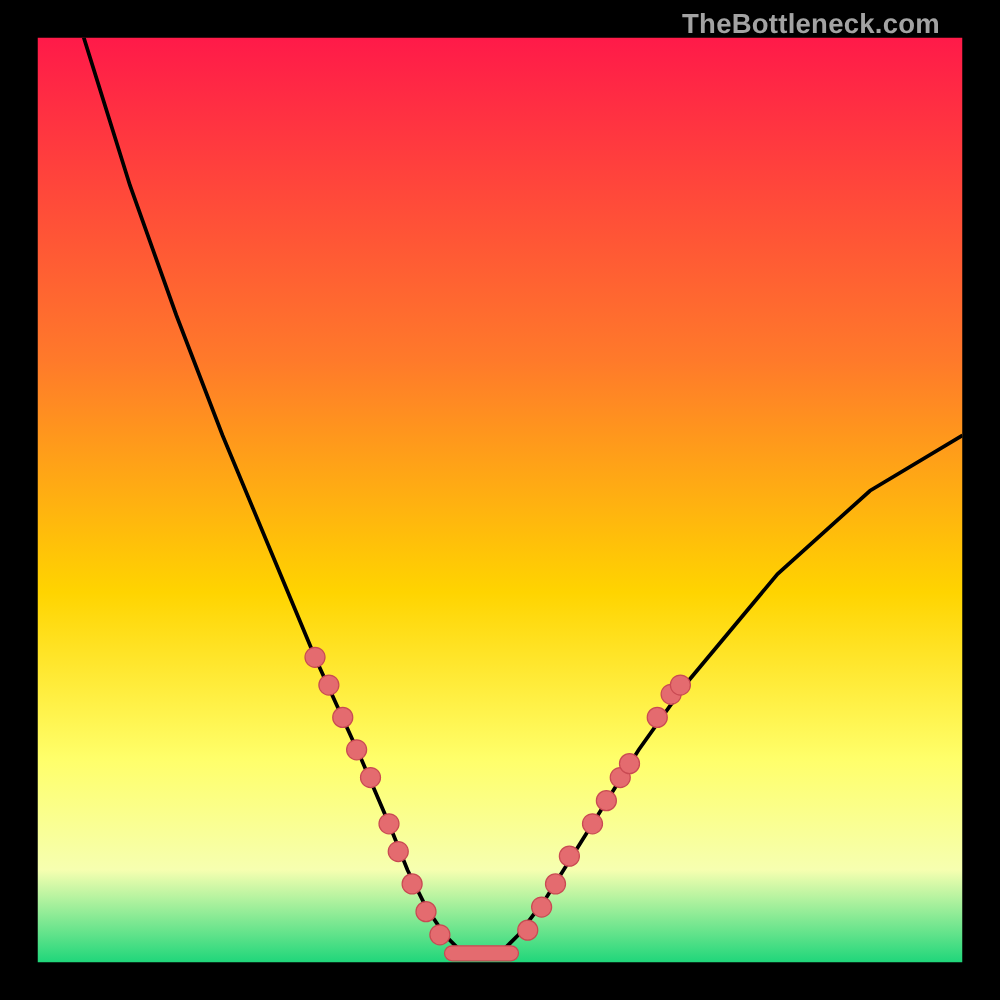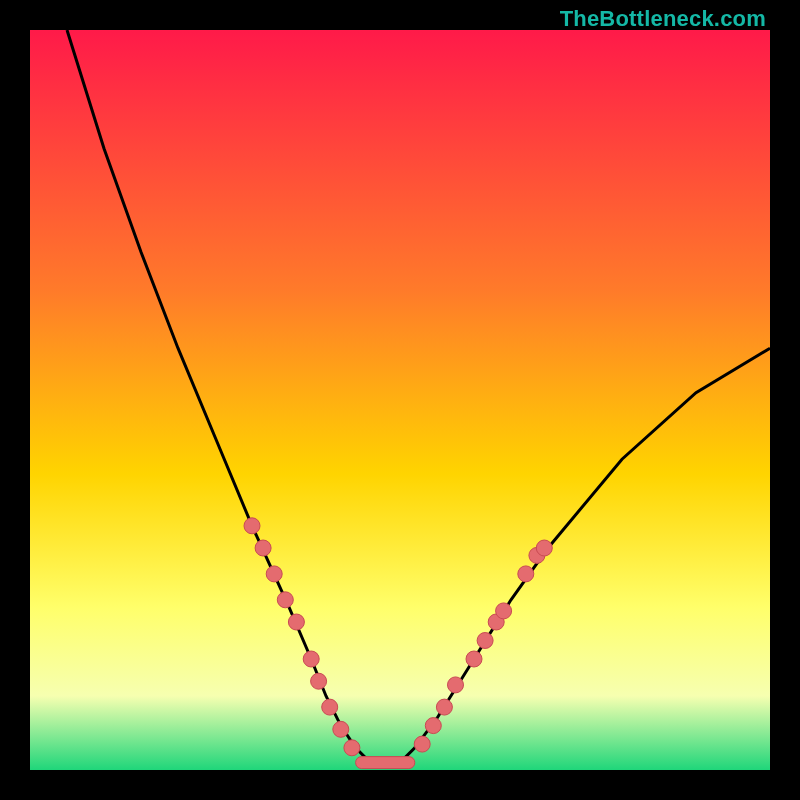--- a/index.html
+++ b/index.html
@@ -21,25 +21,25 @@
   .plot-area {
     position: absolute;
     left: 0;
     top: 0;
     width: 740px;
     height: 740px;
   }
   .watermark {
     position: absolute;
     top: 6px;
-    right: 34px;
+    right: 48px;
     font-family: Arial, Helvetica, sans-serif;
     font-size: 22px;
     font-weight: 600;
-    color: #14b8a6;
+    color: #a3a3a3;
     letter-spacing: 0.2px;
     text-align: center;
   }
   svg {
     display: block;
   }
 </style>
 </head>
 <body>
 

